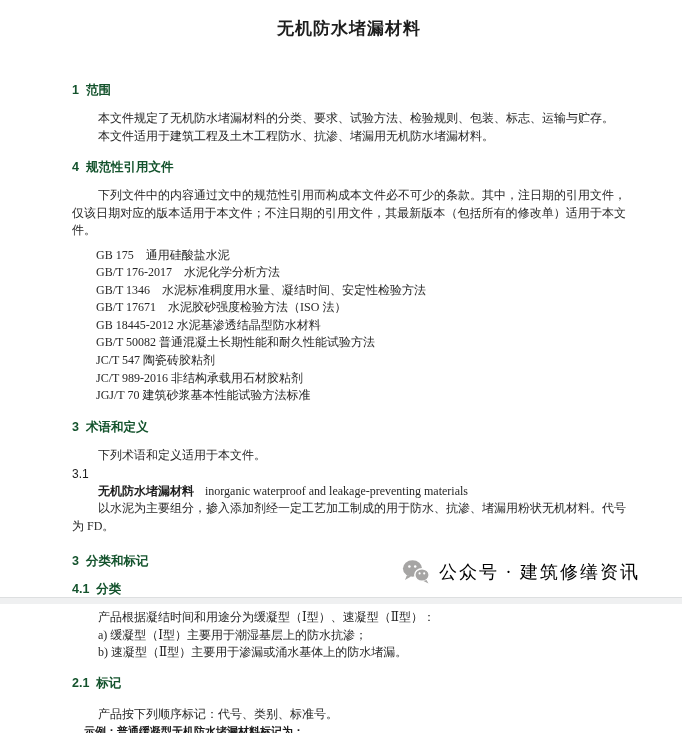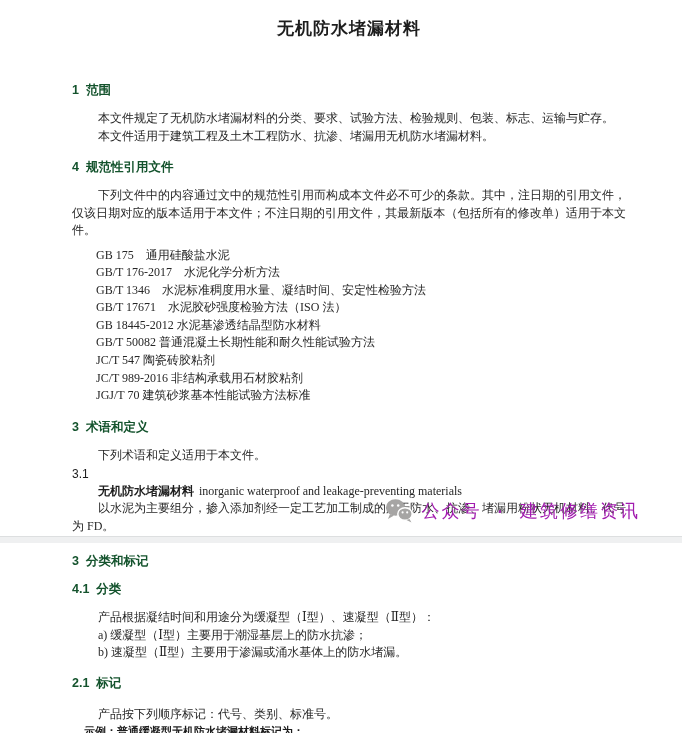--- a/index.html
+++ b/index.html
@@ -6,21 +6,21 @@
   body {
     width: 682px; height: 733px;
     background: #ffffff;
     font-family: "Liberation Serif", "DejaVu Serif", serif;
     color: #262626;
     overflow: hidden;
     position: relative;
   }
   .page {
     position: relative;
-    width: 682px; height: 543px;
+    width: 682px; height: 604px;
     box-sizing: border-box;
     padding: 18px 56px 0 72px;
   }
   .doc-title {
     font-family: "Liberation Sans", "DejaVu Sans", sans-serif;
     font-size: 17px;
     font-weight: bold;
     text-align: center;
     letter-spacing: 1px;
     margin: 0 0 42px 0;
@@ -69,44 +69,44 @@
     font-size: 12px;
     line-height: 17px;
   }
   .term-zh {
     font-family: "Liberation Sans", "DejaVu Sans", sans-serif;
     font-weight: bold;
     color: #1d1d1d;
   }
   .term-en {
     font-family: "Liberation Serif", "DejaVu Serif", serif;
-    margin-left: 5px;
+    margin-left: 11px;
   }
   .example {
     font-family: "Liberation Sans", "DejaVu Sans", sans-serif;
     font-size: 11px;
     font-weight: bold;
     color: #1d1d1d;
     margin: 1px 0 0 12px;
     line-height: 15px;
   }
   .watermark {
     position: absolute;
     right: 42px;
     bottom: 20px;
     display: flex;
     align-items: center;
     gap: 9px;
     pointer-events: none;
   }
   .wm-icon { display: inline-flex; }
   .wm-text {
-    font-family: Liberation Mono, monospace;
+    font-family: Liberation Serif, serif;
     font-size: 18px;
-    color: #a21caf;
+    color: #000000;
     letter-spacing: 2px;
     white-space: pre;
   }
   .bottom-strip {
     position: absolute;
     left: 0; right: 0; bottom: 0;
     height: 6px;
     background: #eff0f1;
     border-top: 1px solid #dddfe0;
   }

